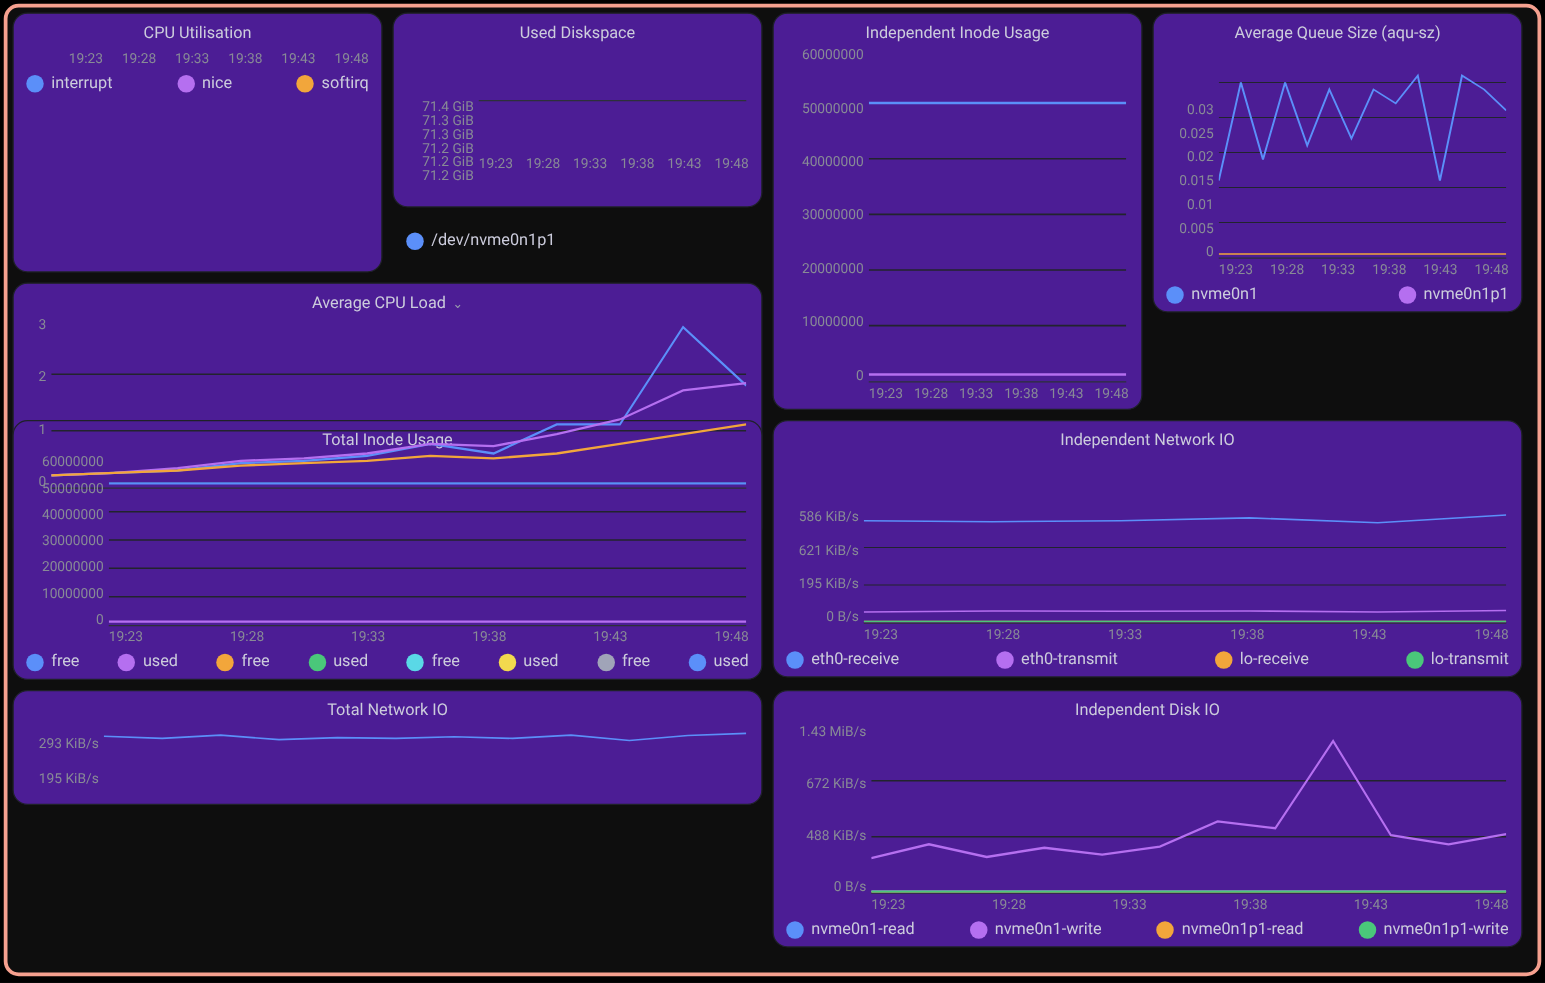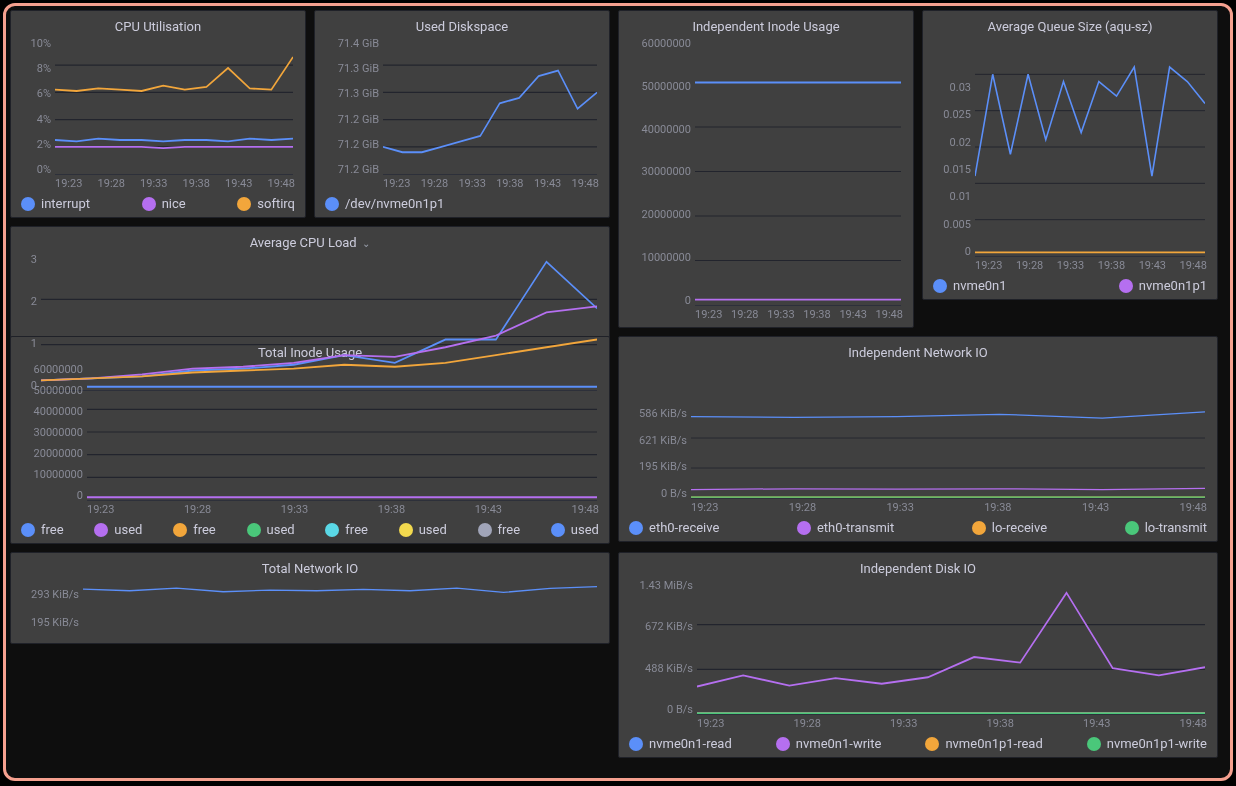--- a/index.html
+++ b/index.html
@@ -20,23 +20,23 @@
   background: #0e0e0e;
   padding: 4px;
 }
 .grid {
   display: grid;
   grid-template-columns: 296px 296px 296px 296px;
   grid-auto-rows: min-content;
   gap: 8px;
 }
 .panel {
-  background: #404040;
+  background: #4c1d95;
   border: 1px solid #1f2128;
-  border-radius: 2px;
+  border-radius: 12px;
   padding: 8px 10px 6px;
   display: flex;
   flex-direction: column;
 }
 .panel-title {
   text-align: center;
   font-size: 13px;
   color: #ccccdc;
   margin-bottom: 4px;
   font-weight: 400;
@@ -91,61 +91,40 @@
   width: 14px;
   height: 14px;
   border-radius: 50%;
   flex-shrink: 0;
 }
 svg.lines { width: 100%; height: 100%; display: block; }
 svg.lines path { fill: none; stroke-width: 1.6; }
 
 
 .p-cpu    { grid-column: 1; grid-row: 1; height: 208px; }
-.p-disk   { grid-column: 2; grid-row: 1; height: 208px; }
+.p-disk   { grid-column: 2; grid-row: 1; height: 156px; gap: 42px; }
 .p-inode  { grid-column: 3; grid-row: 1 / span 2; height: 318px; }
-.p-aqu    { grid-column: 4; grid-row: 1 / span 2; height: 290px; }
+.p-aqu    { grid-column: 4; grid-row: 1 / span 2; height: 240px; }
 .p-load   { grid-column: 1 / span 2; grid-row: 2; height: 208px; }
 .p-tinode { grid-column: 1 / span 2; grid-row: 3; height: 208px; }
 .p-netio  { grid-column: 3 / span 2; grid-row: 3; height: 206px; }
 .p-tnet   { grid-column: 1 / span 2; grid-row: 4; height: 92px; }
 .p-diskio { grid-column: 3 / span 2; grid-row: 4; height: 206px; }
 
 
 .grid { grid-template-rows: 208px 102px 208px auto; }
 </style>
 </head>
 <body>
 
 <div class="frame">
 <div class="grid">
 
 <div class="panel p-cpu">
   <div class="panel-title">CPU Utilisation</div>
-  <div class="chart-body" style="height:118px;">
-    <div class="y-axis" id="y-cpu" style="width:30px;">
-            <span>10%</span>
-            <span>8%</span>
-            <span>6%</span>
-            <span>4%</span>
-            <span>2%</span>
-            <span>0%</span>
-          </div>
-    <div class="plot-area" style="left:34px;right:2px;">
-      <svg class="lines" id="svg-cpu" viewBox="0 0 240 118" preserveAspectRatio="none">
-              <line x1="0" x2="240" y1="23.6" y2="23.6" stroke="#22242d" stroke-width="1"></line>
-              <line x1="0" x2="240" y1="47.2" y2="47.2" stroke="#22242d" stroke-width="1"></line>
-              <line x1="0" x2="240" y1="70.8" y2="70.8" stroke="#22242d" stroke-width="1"></line>
-              <line x1="0" x2="240" y1="94.4" y2="94.4" stroke="#22242d" stroke-width="1"></line>
-              <path d="M0.0,88.5 L21.8,89.7 L43.6,87.3 L65.5,88.5 L87.3,88.5 L109.1,89.7 L130.9,88.5 L152.7,88.5 L174.5,89.7 L196.4,87.3 L218.2,88.5 L240.0,87.3 " stroke="#5b8ff9"></path>
-              <path d="M0.0,94.4 L21.8,94.4 L43.6,94.4 L65.5,94.4 L87.3,94.4 L109.1,95.6 L130.9,94.4 L152.7,94.4 L174.5,94.4 L196.4,94.4 L218.2,94.4 L240.0,94.4 " stroke="#b56ff0"></path>
-              <path d="M0.0,44.8 L21.8,46.0 L43.6,43.7 L65.5,44.8 L87.3,46.0 L109.1,41.3 L130.9,44.8 L152.7,42.5 L174.5,26.0 L196.4,43.7 L218.2,44.8 L240.0,16.5 " stroke="#f2a63b"></path>
-            </svg>
-    </div>
-  </div>
   <div class="x-axis" id="x-cpu" style="margin-left:34px;">
           <span>19:23</span>
           <span>19:28</span>
           <span>19:33</span>
           <span>19:38</span>
           <span>19:43</span>
           <span>19:48</span>
         </div>
   <div class="legend" id="leg-cpu">
           <div class="legend-item">

